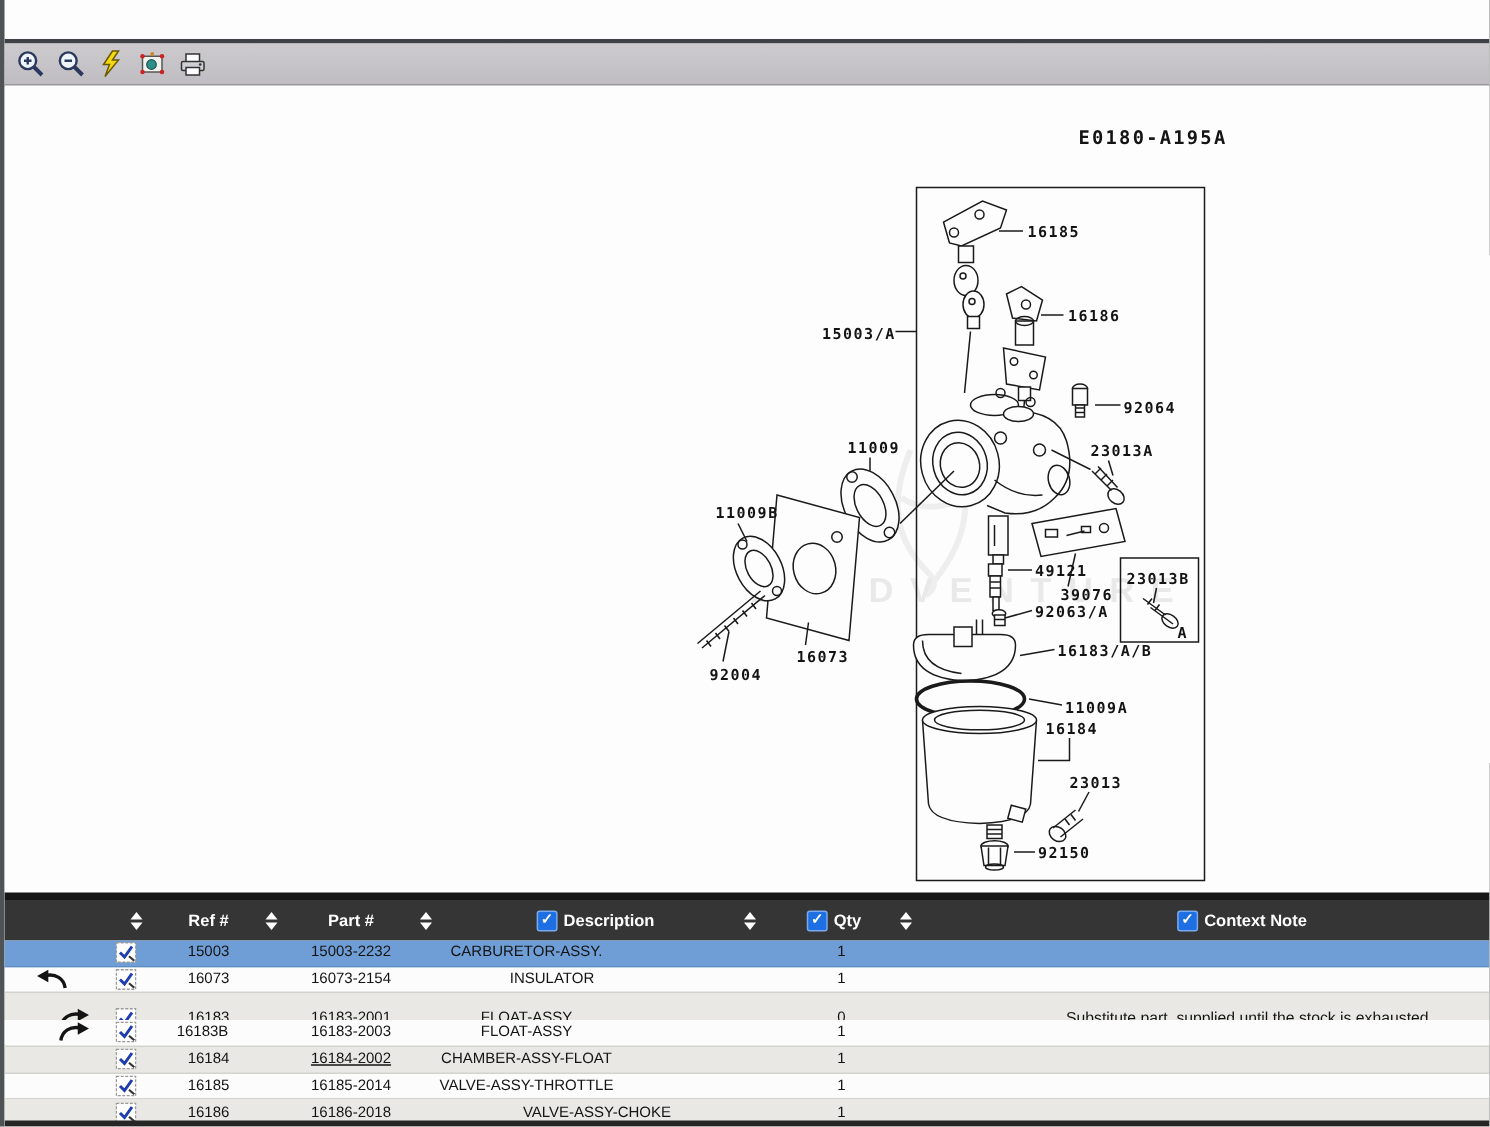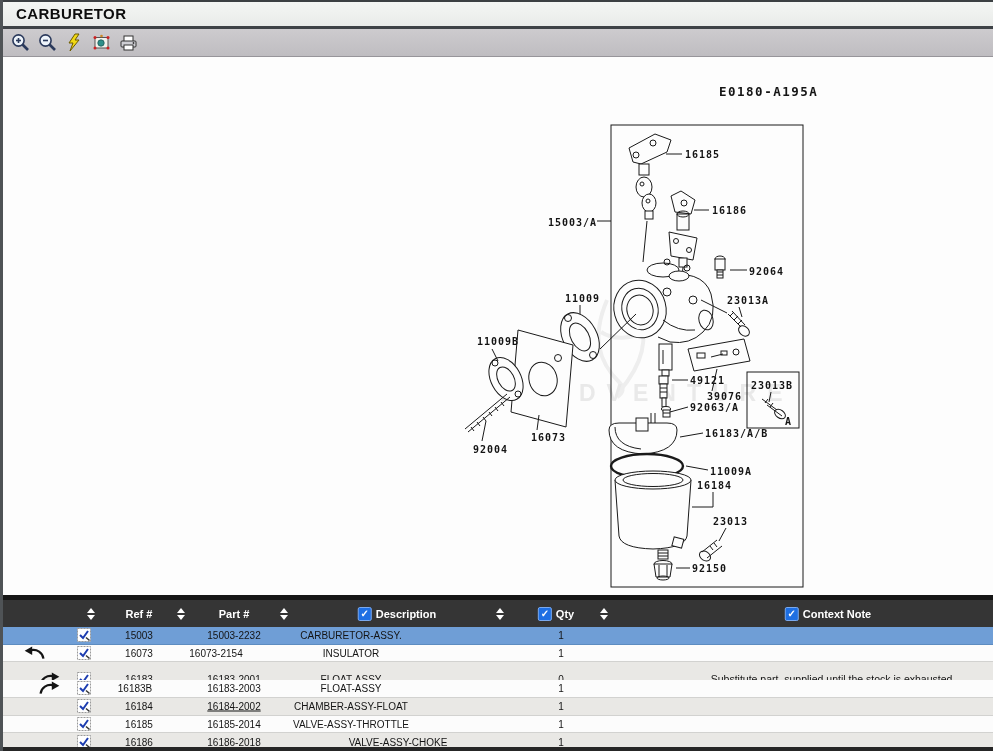--- a/index.html
+++ b/index.html
@@ -35,23 +35,20 @@
   .cell{position:absolute;top:50%;transform:translate(-50%,-50%);font-size:10px;color:#141414;white-space:nowrap;}
   .cell.note{font-size:10.5px;}
   .rowicon{position:absolute;top:50%;transform:translate(-50%,-50%);display:flex;}
   .botbar{position:absolute;left:0;bottom:0;width:100%;height:4px;background:#262626;z-index:5;}
 </style>
 </head>
 <body>
 
 <div class="app">
 
-  <div class="titlebar">
-    <span class="title">CARBURETOR</span>
-  </div>
   <div class="title-sep"></div>
 
   <div class="toolbar">
     <span class="tbtn">
       <svg width="19" height="19" viewBox="0 0 19 19">
         <line x1="11" y1="11" x2="17" y2="17" stroke="#2b3a5c" stroke-width="2.6"></line>
         <circle cx="7.5" cy="7.5" r="5.6" fill="#eef4fb" stroke="#2b3a5c" stroke-width="1.6"></circle>
         <line x1="5" y1="7.5" x2="10" y2="7.5" stroke="#2b3a5c" stroke-width="1.6"></line>
         <line x1="7.5" y1="5" x2="7.5" y2="10" stroke="#2b3a5c" stroke-width="1.6"></line>
       </svg>
@@ -346,22 +343,22 @@
           </svg>
         </span>
         <span class="rowicon" style="left: 81px;">
           <svg width="14" height="14" viewBox="0 0 14 14">
             <rect x="0.5" y="0.5" width="13" height="13" fill="#fff" stroke="#9a9a9a" stroke-dasharray="2 1"></rect>
             <path d="M3 7 L6 10 L11 3" stroke="#1d3db0" stroke-width="2" fill="none"></path>
             <path d="M9 9.5 L12.5 12.5" stroke="#333" stroke-width="1.5"></path>
           </svg>
         </span>
         <span class="cell" style="left: 136px;">16073</span>
-        <span class="cell" style="left: 213px;">16073-2154</span>
-        <span class="cell" style="left: 348px;">INSULATOR</span>
+        <span class="cell" style="left: 231px;">16073-2154</span>
+        <span class="cell" style="left: 365px;">INSULATOR</span>
         <span class="cell" style="left: 558px;">1</span>
       </div>
       <div class="trow alt" style="top: 35.4286px; height: 34px;">
         <span class="rowicon" style="left: 46px;">
           <svg width="26" height="15" viewBox="0 0 26 16">
             <path d="M4 14 C5 7 11 4 17 5" stroke="#141414" stroke-width="2.4" fill="none"></path>
             <polygon points="16,1 24,5.5 16,10" fill="#141414"></polygon>
           </svg>
         </span>
         <span class="rowicon" style="left: 81px;">

